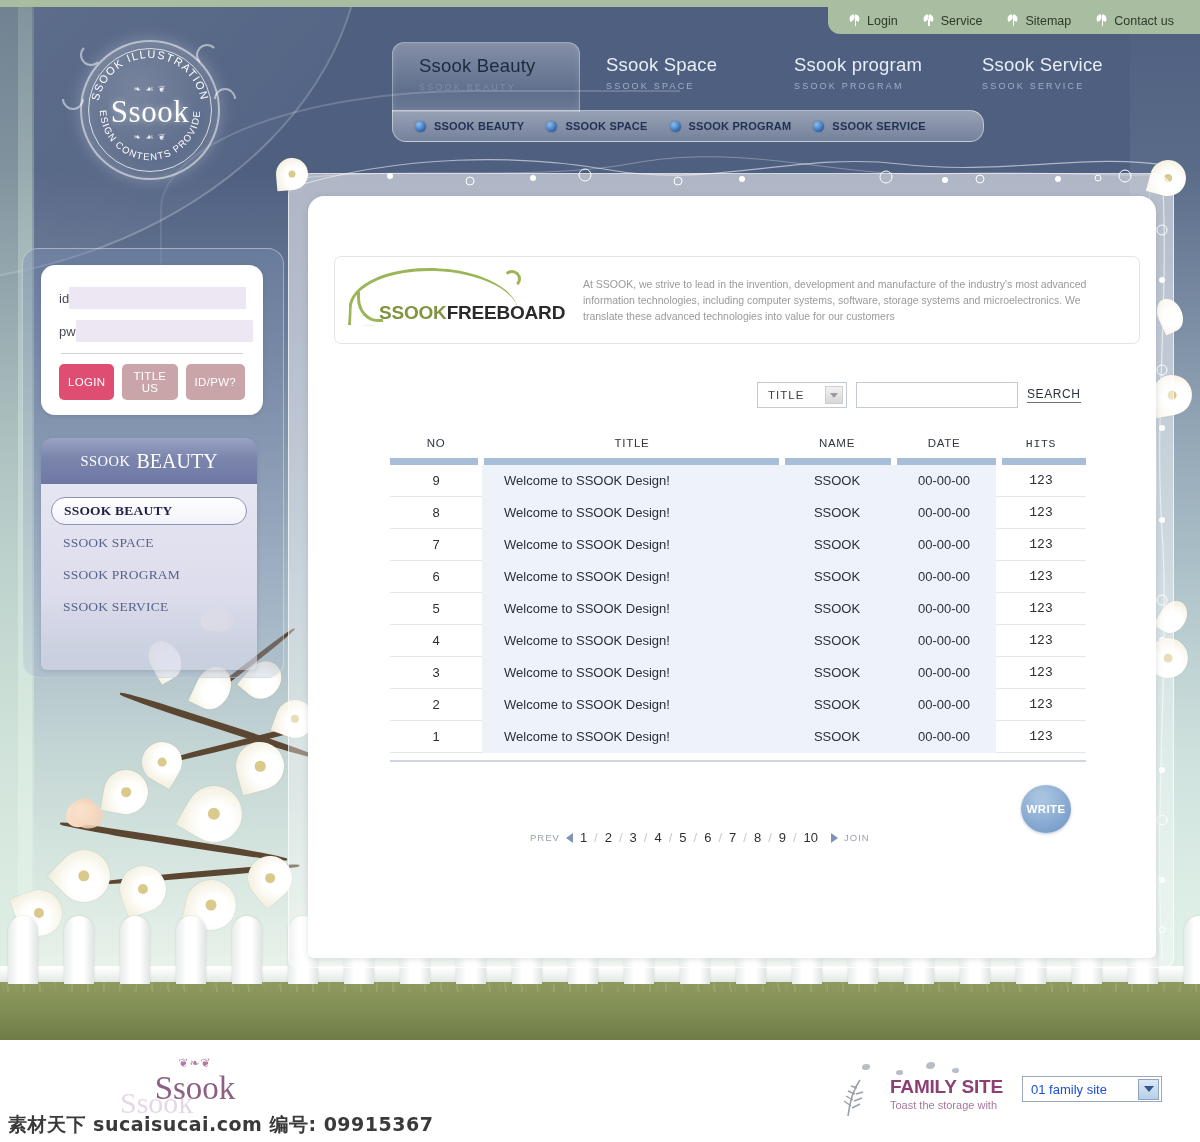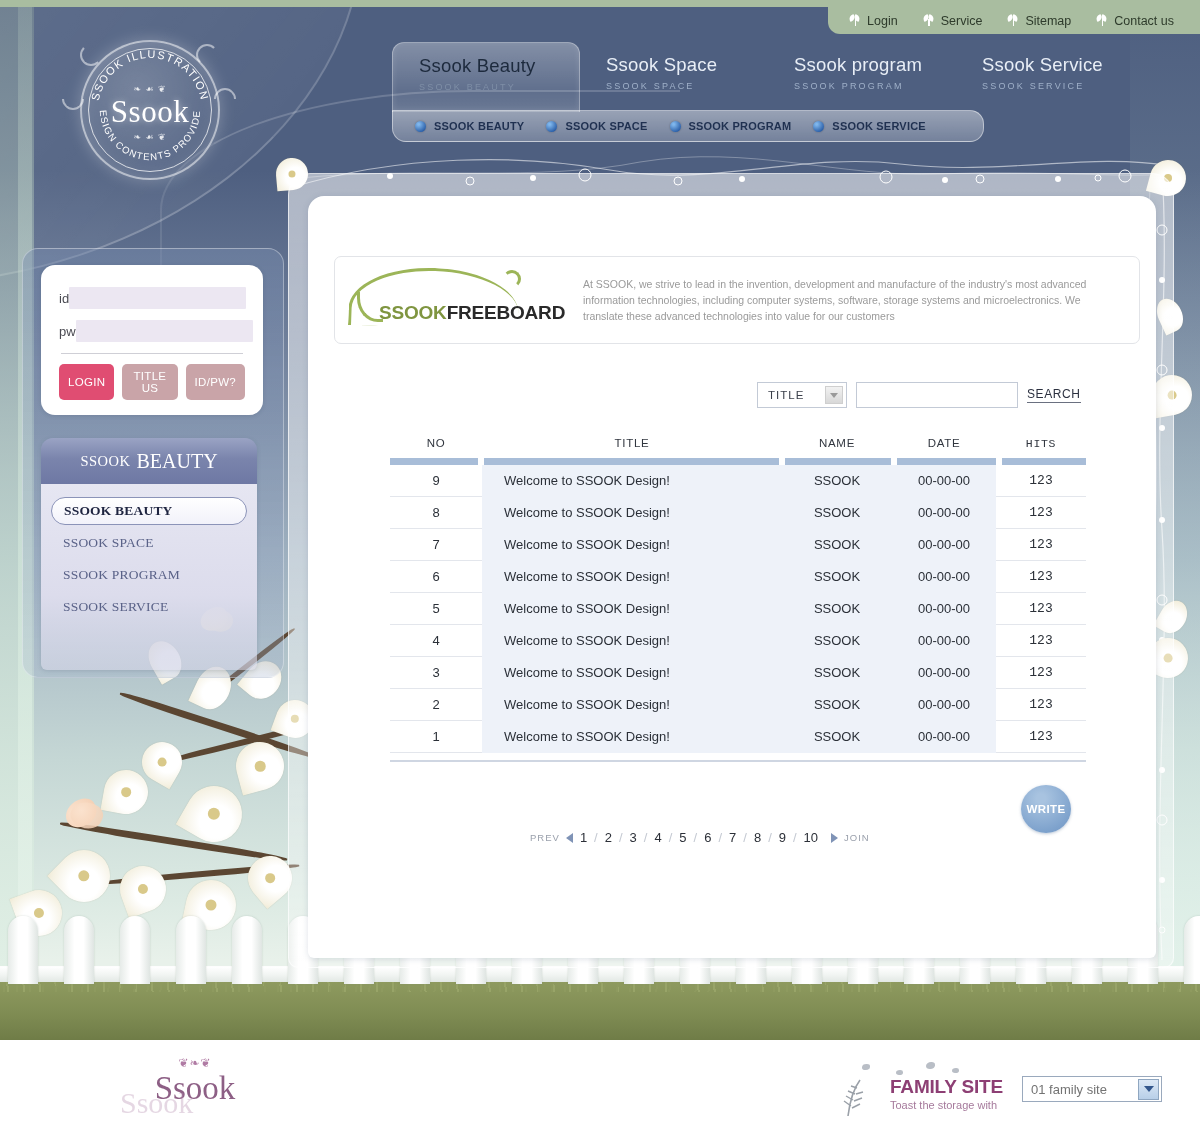--- a/index.html
+++ b/index.html
@@ -406,21 +406,21 @@
   .fam-leaf { position: absolute; left: 0px; top: 14px; width: 42px; height: 42px; }
   .fam-txt { position: absolute; left: 50px; top: 14px; }
   .fam-txt .t1 { color: #8d3f74; font-size: 19px; font-weight: bold; letter-spacing: -.2px; }
   .fam-txt .t2 { color: #a5799b; font-size: 11px; margin-top: 1px; }
   .fam-sel {
     position: absolute; left: 182px; top: 14px; width: 140px; height: 26px;
     border: 1px solid #9aa9bd; background: #fff;
     display: flex; align-items: center; justify-content: space-between; padding: 0 2px 0 8px;
     cursor: pointer;
   }
-  .fam-sel span { font-size: 13px; color: #737373; }
+  .fam-sel span { font-size: 13px; color: #1d4ed8; }
   .fam-sel .arw2 {
     width: 21px; height: 21px; background: linear-gradient(180deg, #dce8f6, #b8cfe8);
     border: 1px solid #8fa6c0; display: flex; align-items: center; justify-content: center;
   }
   .fam-sel .arw2::after {
     content: ""; border-left: 5px solid transparent; border-right: 5px solid transparent;
     border-top: 6px solid #33568c;
   }
   .mini-bf { position: absolute; background: #b9bec6; }
 
@@ -881,15 +881,16 @@
       <div class="fam-txt">
         <div class="t1">FAMILY SITE</div>
         <div class="t2">Toast the storage with</div>
       </div>
       <div class="fam-sel">
         <span>01 family site</span>
         <span class="arw2"></span>
       </div>
     </div>
     <div class="wm-ghost">Ssook</div>
+    <div class="watermark">素材天下 sucaisucai.com  编号: 09915367</div>
   </div>
 
 </div>
 
 </body></html>

